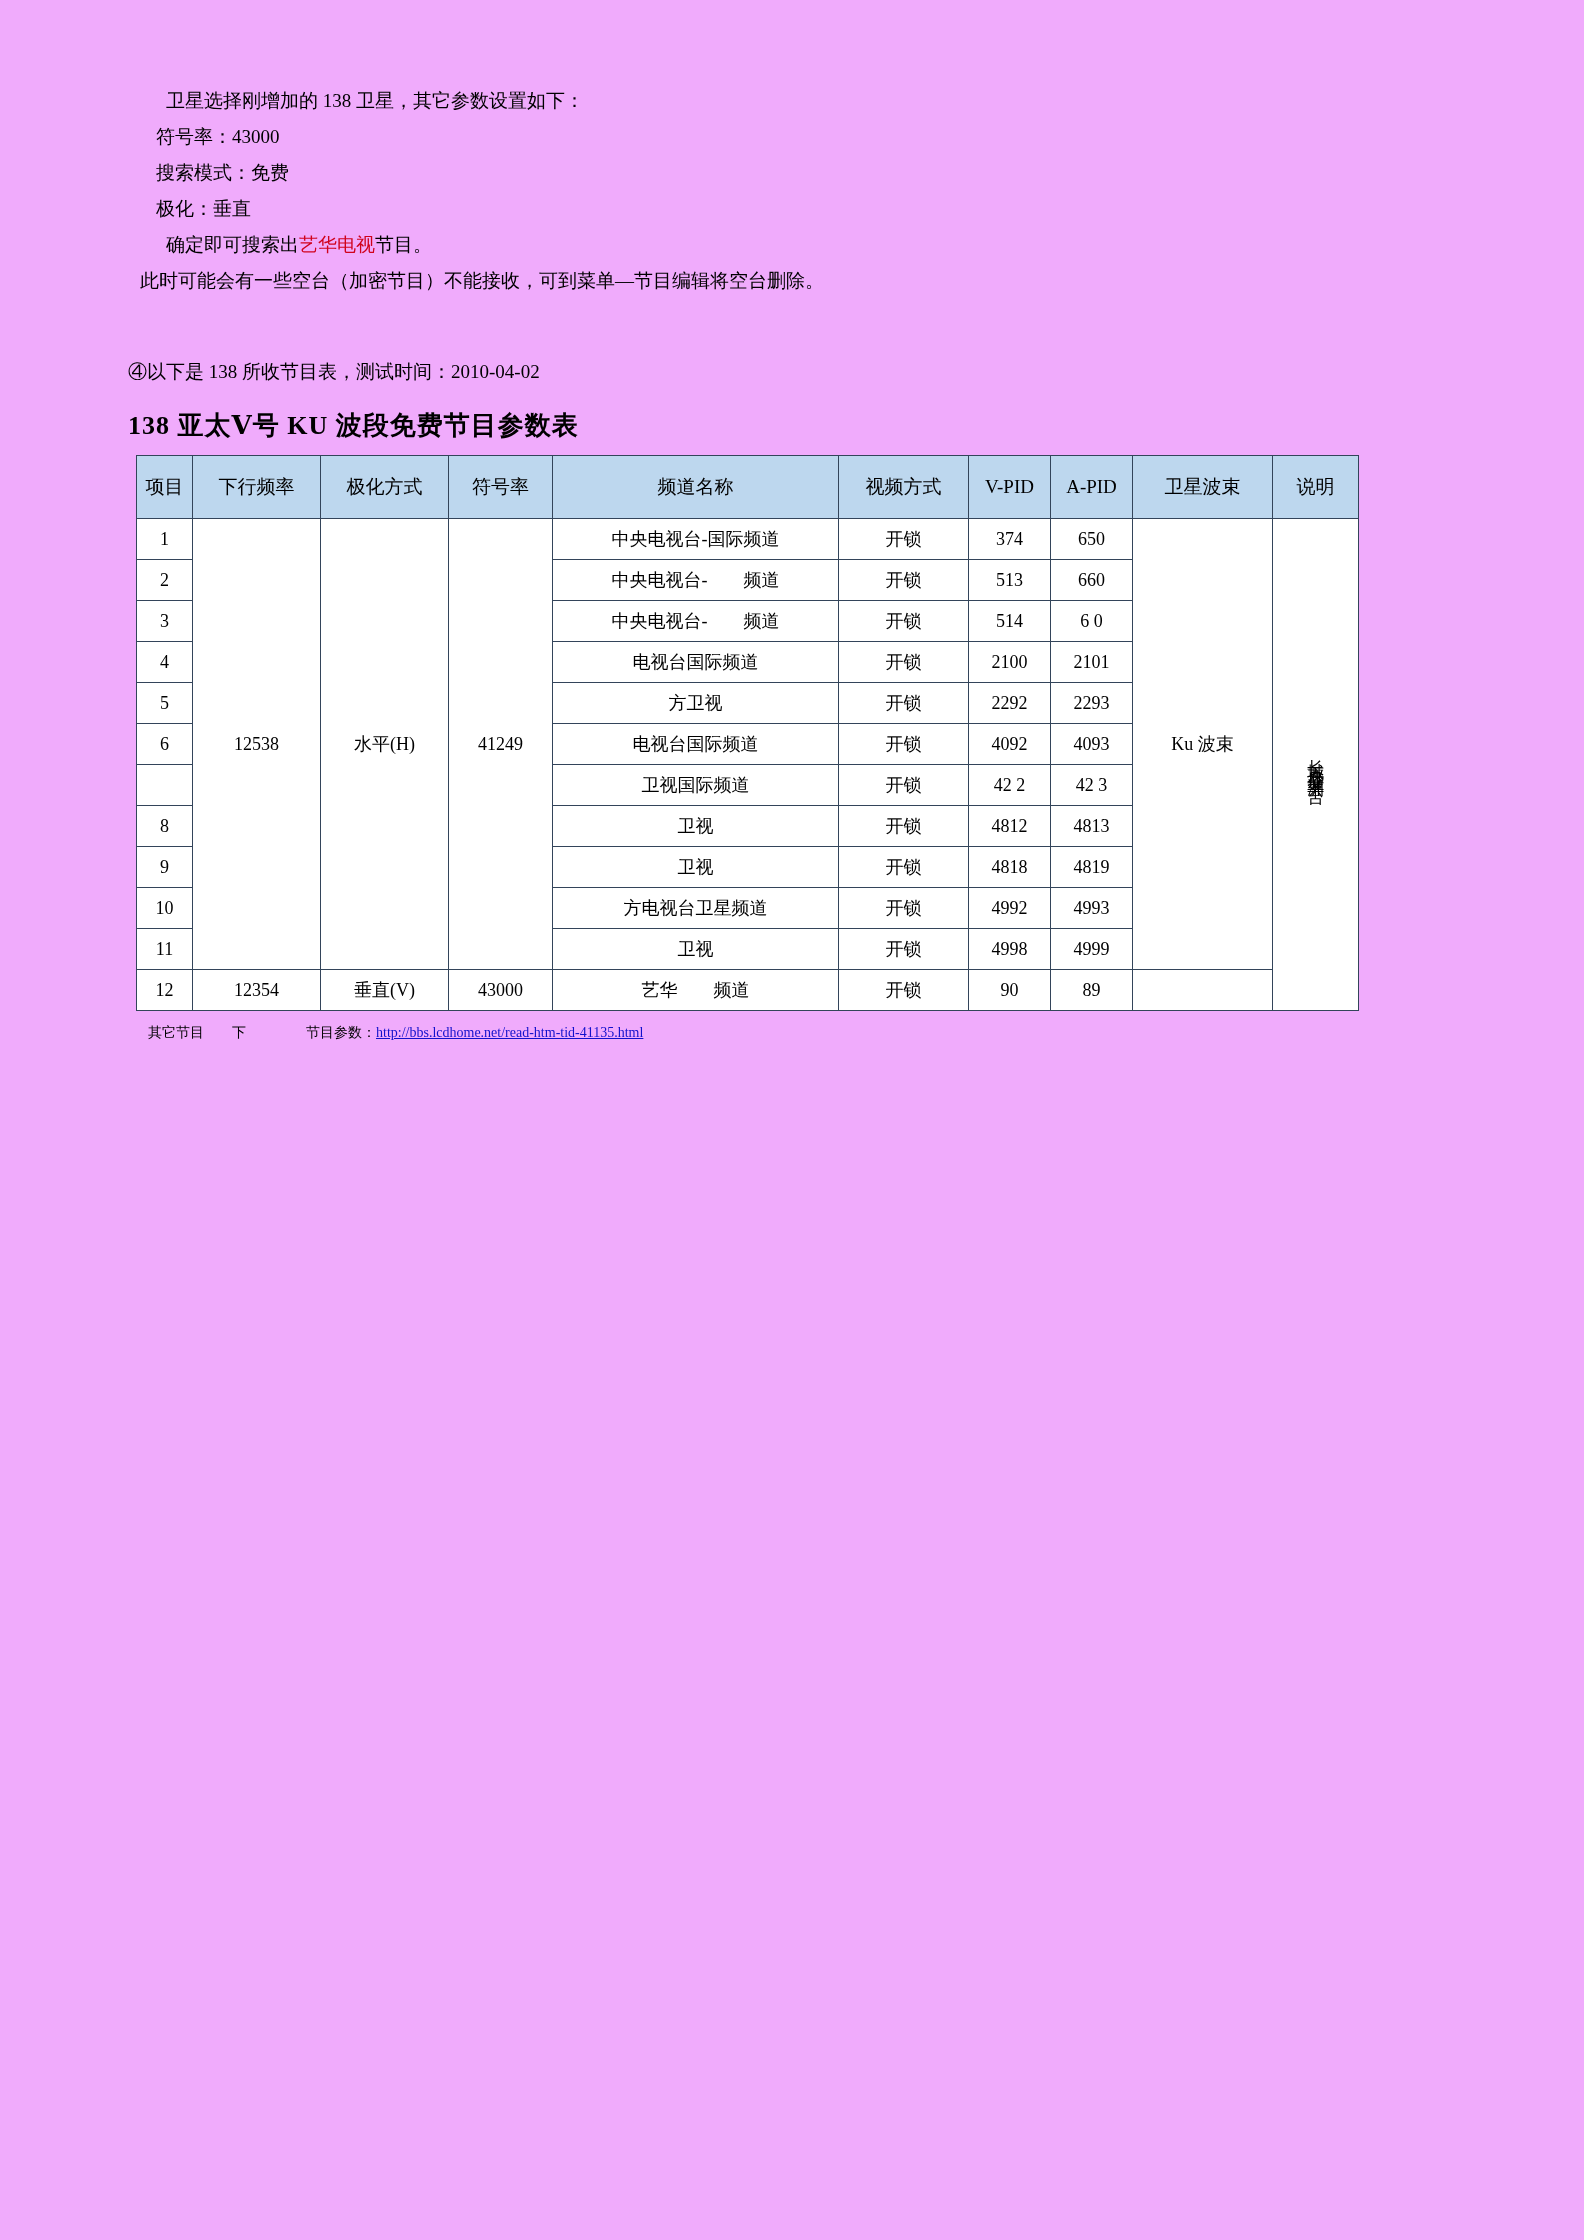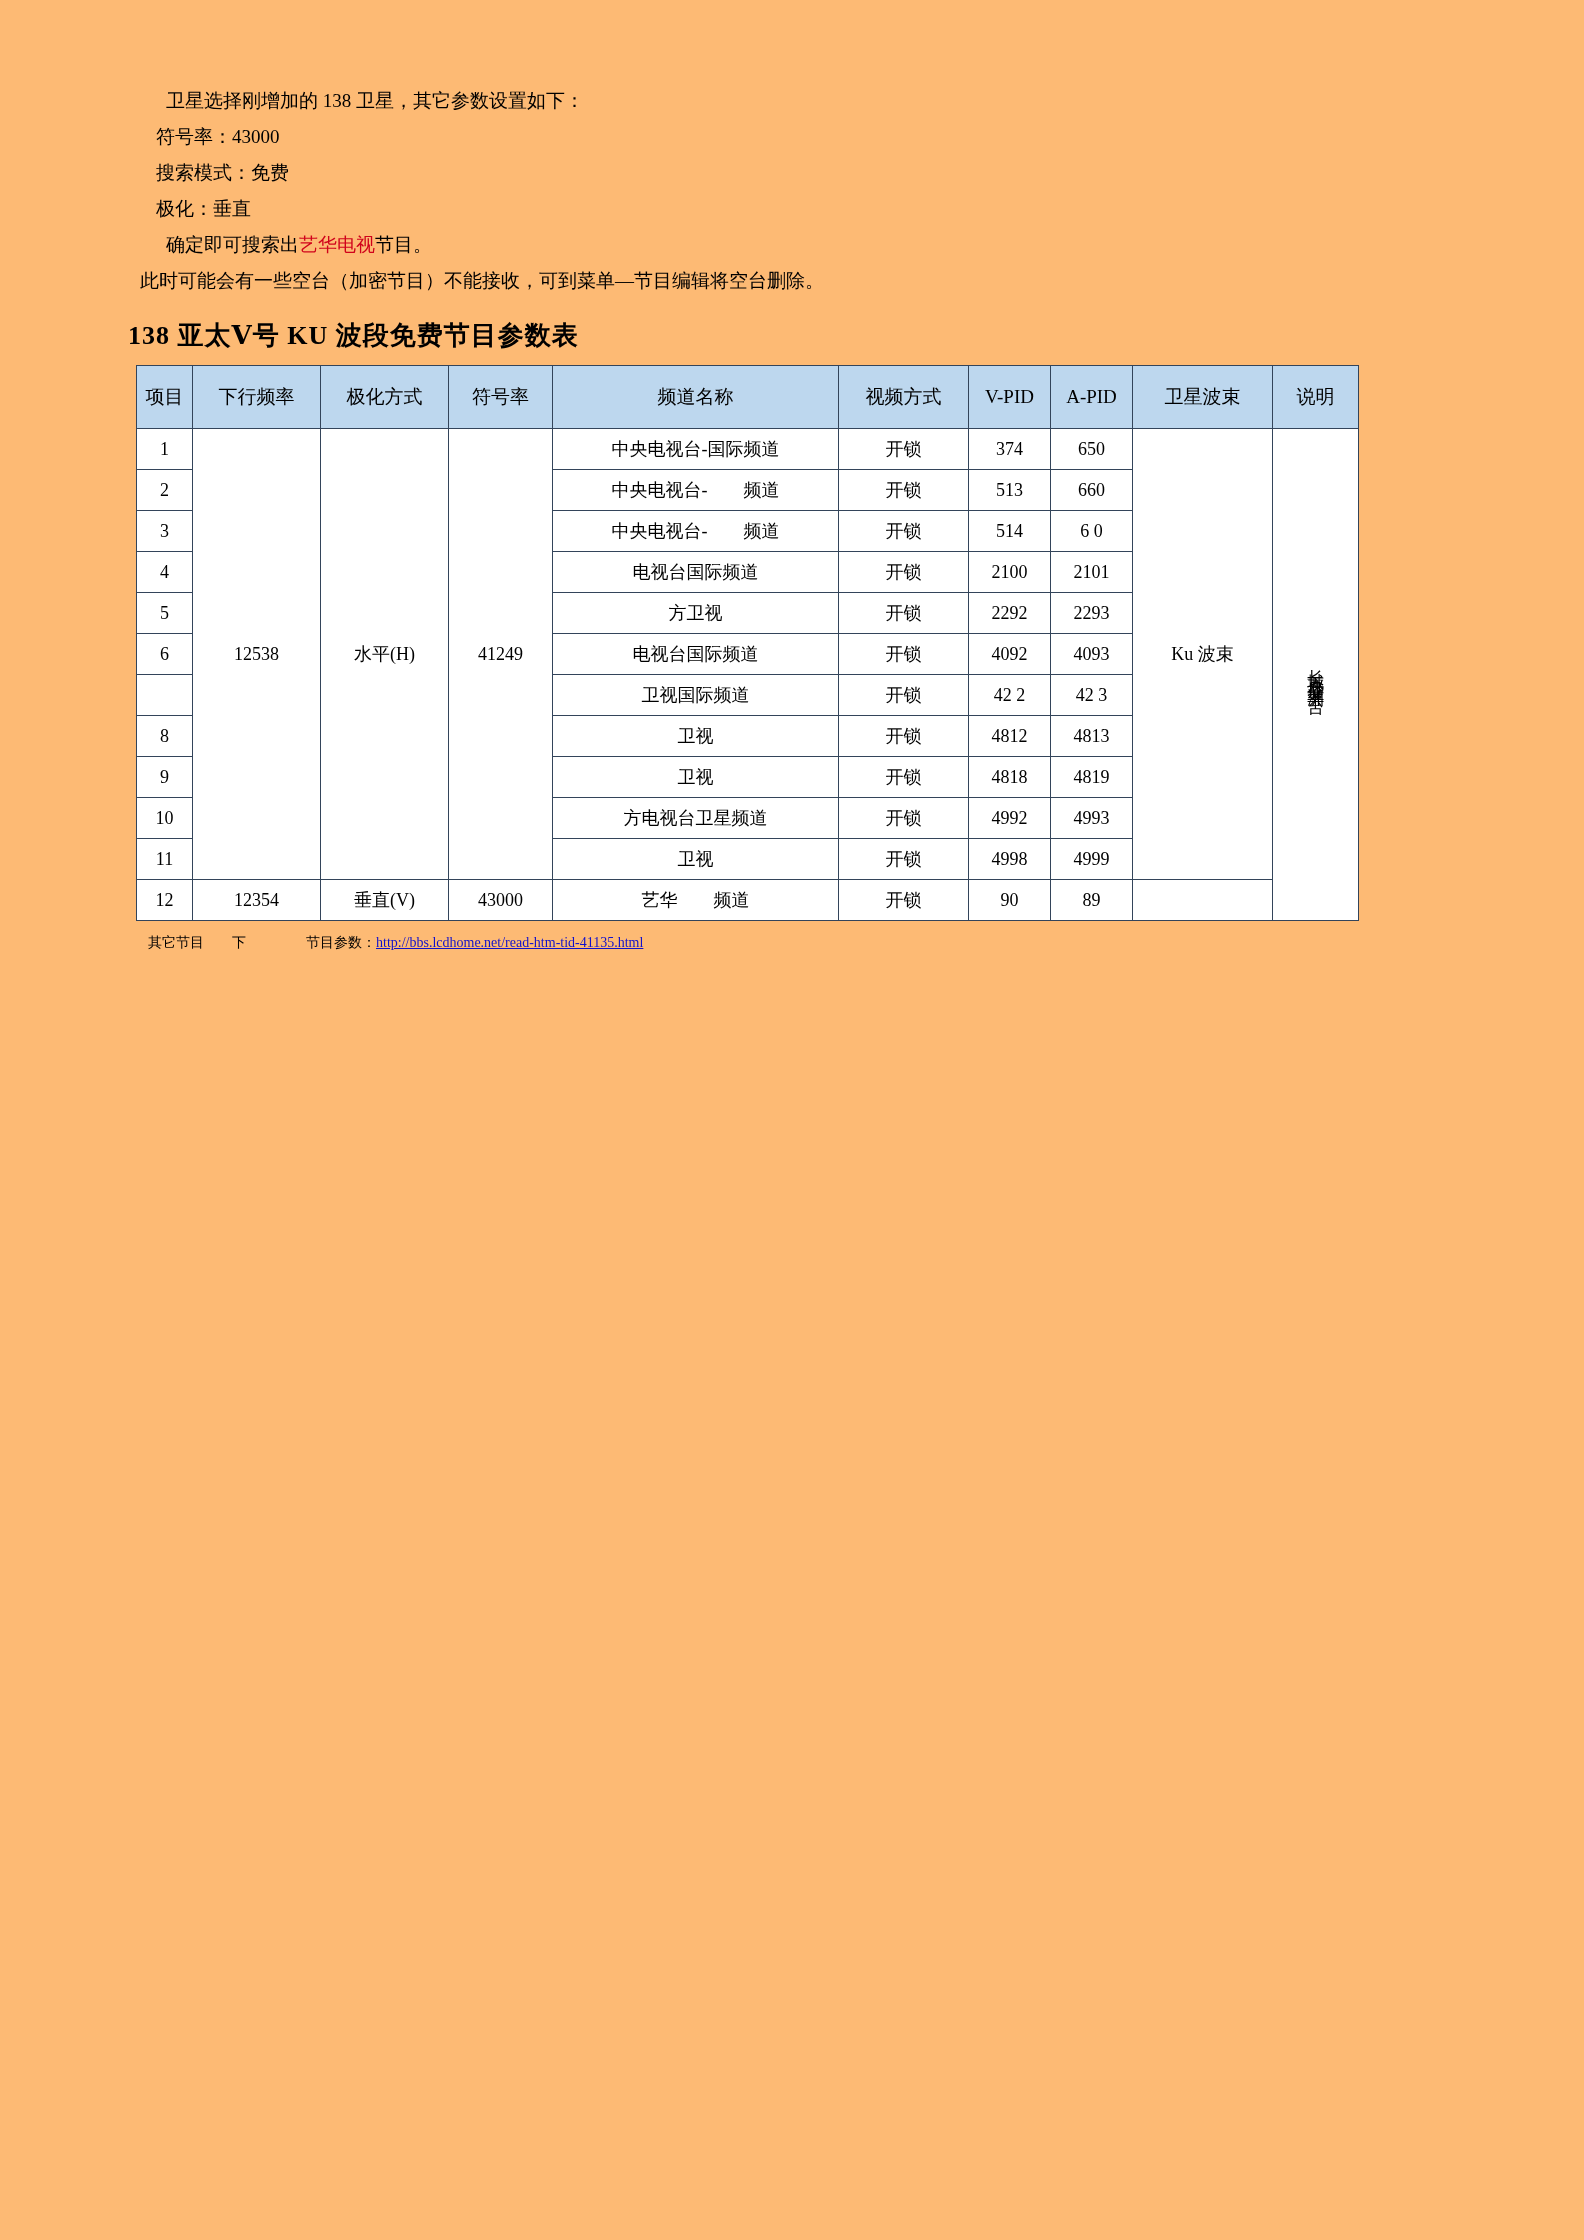--- a/index.html
+++ b/index.html
@@ -11,21 +11,21 @@
     width: 1584px;
     height: 2240px;
     font-family: "Liberation Serif", "DejaVu Serif", serif;
     color: #000000;
     position: relative;
   }
   .page {
     position: relative;
     width: 1584px;
     height: 2240px;
-    background: #fdba74;
+    background: #f0abfc;
     box-sizing: border-box;
     padding: 0;
   }
   .content {
     position: absolute;
     left: 128px;
     top: 86px;
     width: 1330px;
   }
   .intro p {
@@ -123,20 +123,21 @@
       <p class="indent1">卫星选择刚增加的 138 卫星，其它参数设置如下：</p>
       <p class="indent2">符号率：43000</p>
       <p class="indent2">搜索模式：免费</p>
       <p class="indent2">极化：垂直</p>
       <p class="indent1">
         <span>确定即可搜索出</span><span class="highlight-red">艺华电视</span><span>节目。</span>
       </p>
       <p class="indent0">此时可能会有一些空台（加密节目）不能接收，可到菜单—节目编辑将空台删除。</p>
     </div>
 
+    <div class="section-note">④以下是 138 所收节目表，测试时间：2010-04-02</div>
 
     <div class="table-title">138 亚太Ⅴ号 KU 波段免费节目参数表</div>
 
     <table class="params">
       <colgroup>
         <col class="col-item">
           <col class="col-freq">
           <col class="col-pol">
           <col class="col-sym">
         <col class="col-chan">

